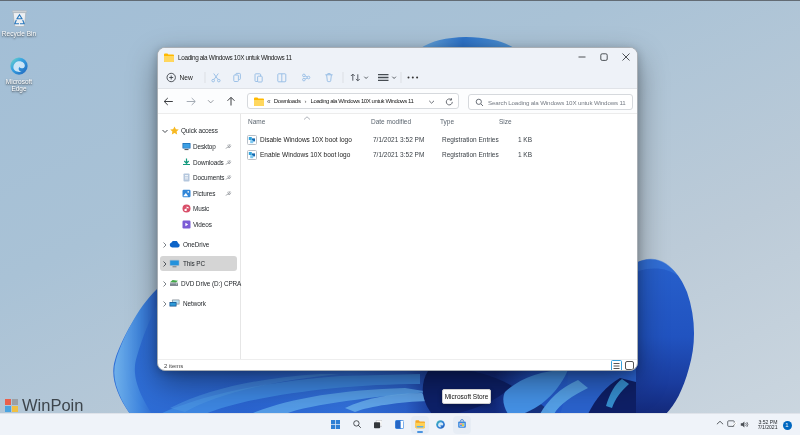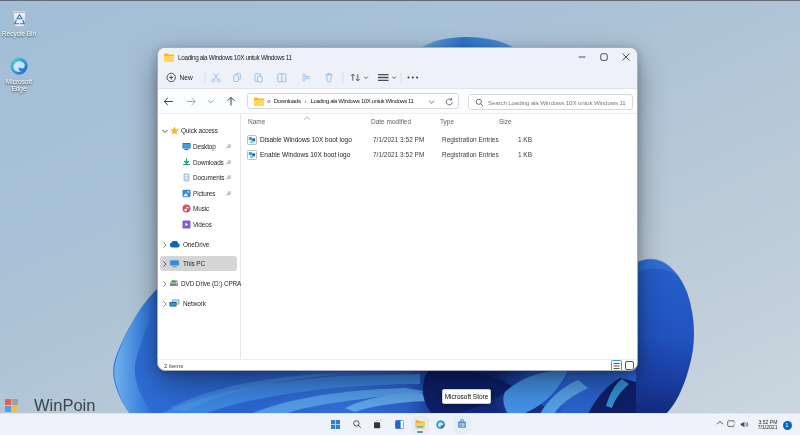--- a/index.html
+++ b/index.html
@@ -35,21 +35,21 @@
 
 
 #tooltip { position:absolute; left:442px; top:389px; width:49px; height:15px; background:#fdfdfd;
   border:1px solid #cfcfcf; border-radius:2px; font-size:6.5px; color:#111;
   display:flex; align-items:center; justify-content:center; box-shadow:0 2px 5px rgba(0,0,0,.3); }
 
 
 #winpoin { position:absolute; left:5px; top:396px; display:flex; align-items:center; }
 #wplogo { width:13px; height:13px; display:grid; grid-template-columns:6px 6px; grid-gap:1px; }
 #wplogo div { width:6px; height:6px; }
-#wptext { font-size:16.5px; color:#3d454c; margin-left:16px; letter-spacing:0px; }
+#wptext { font-size:16.5px; color:#3d454c; margin-left:4px; letter-spacing:0px; }
 
 
 #taskbar { position:absolute; left:0; top:413px; width:800px; height:22px;
   background:#eff3f9; border-top:1px solid #dfe3ea; }
 .tbic { position:absolute; }
 #tray { position:absolute; left:0; top:0; width:800px; height:22px; }
 #clock { text-align:right; font-size:5.1px; color:#24282d; line-height:5.6px; }
 #badge { width:9px; height:9px; border-radius:50%; background:#0067c0; color:#fff; font-size:6px;
   display:flex; align-items:center; justify-content:center; }
 </style>

